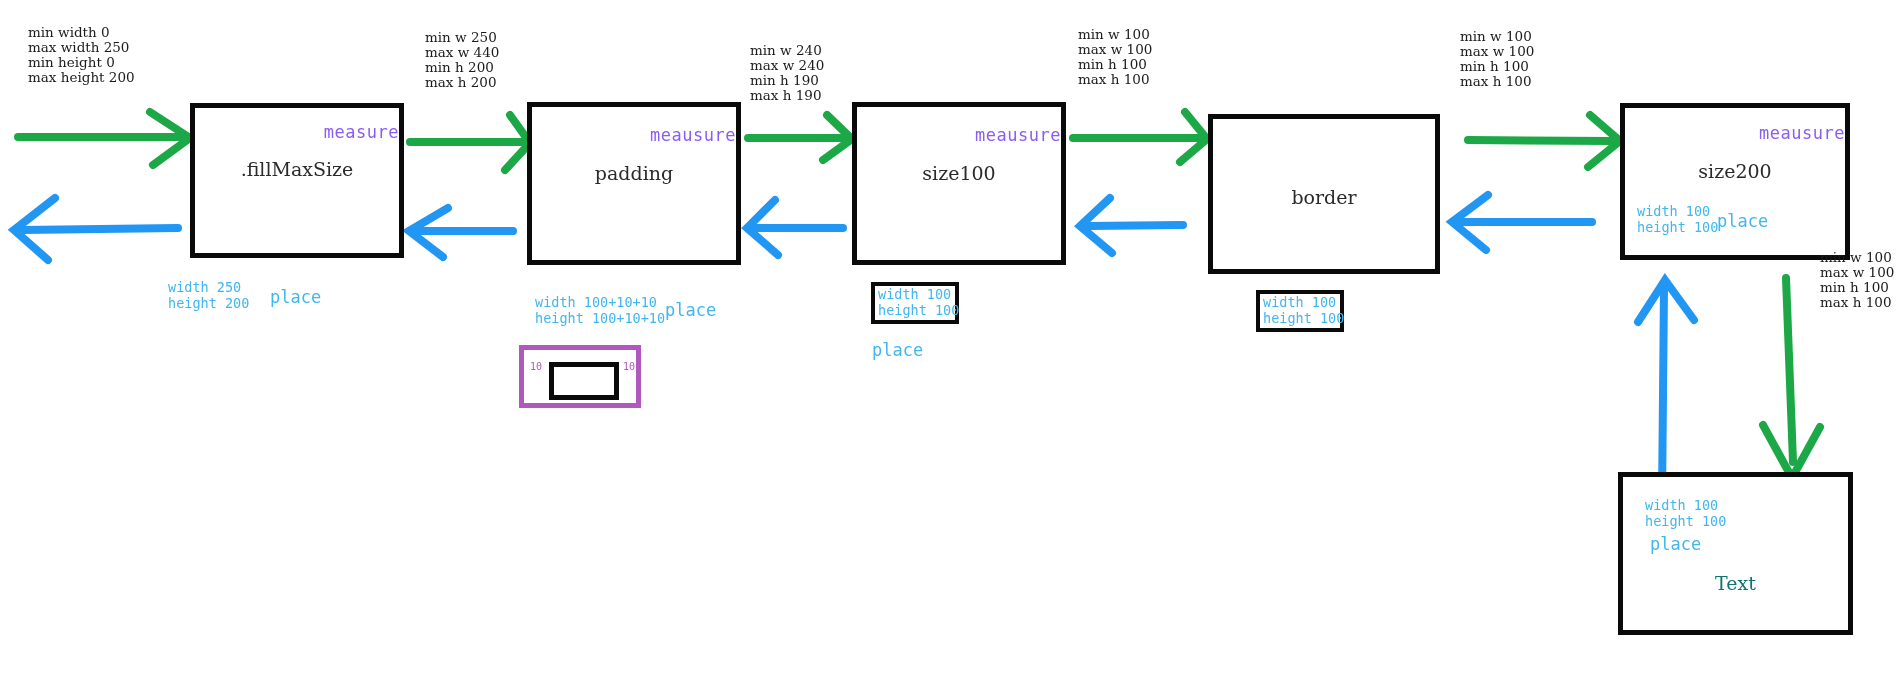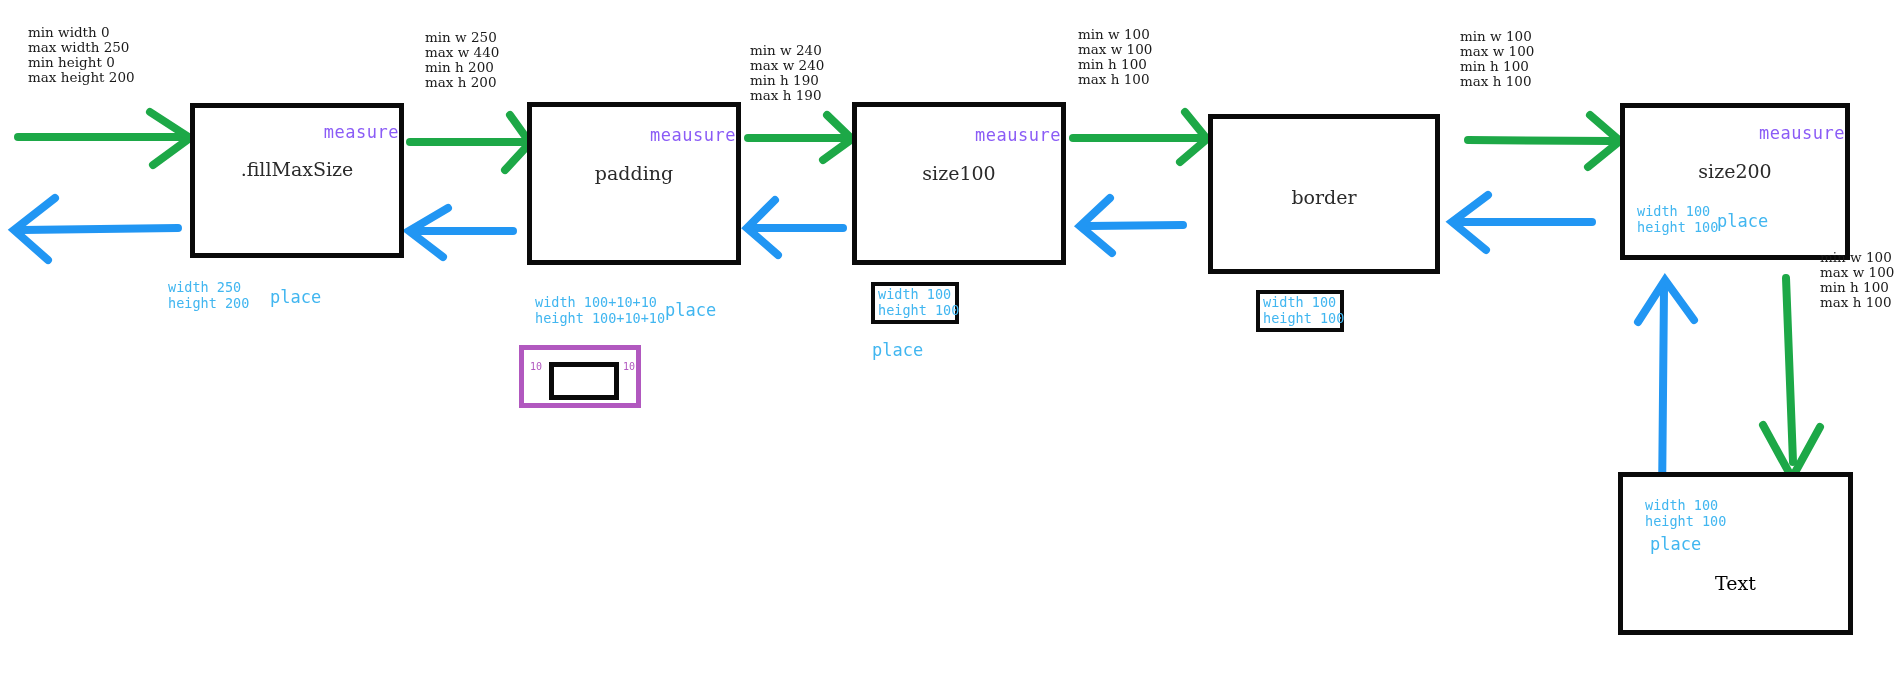--- a/index.html
+++ b/index.html
@@ -83,21 +83,21 @@
     box-sizing:border-box;
   }
   .pad-num{
     position:absolute;
     color:#b158bf;
     font-family:"DejaVu Sans Mono","Liberation Mono",monospace;
     font-size:10px;
   }
   .text-leaf{
     position:absolute;left:0;right:0;text-align:center;
-    color:#000000;
+    color:#0f766e;
     font-family:"DejaVu Serif","Liberation Serif",serif;
     font-size:19px;
   }
 </style>
 </head>
 <body>
 
 <div id="stage">
 
   <svg id="svg-layer" viewBox="0 0 1899 680">

